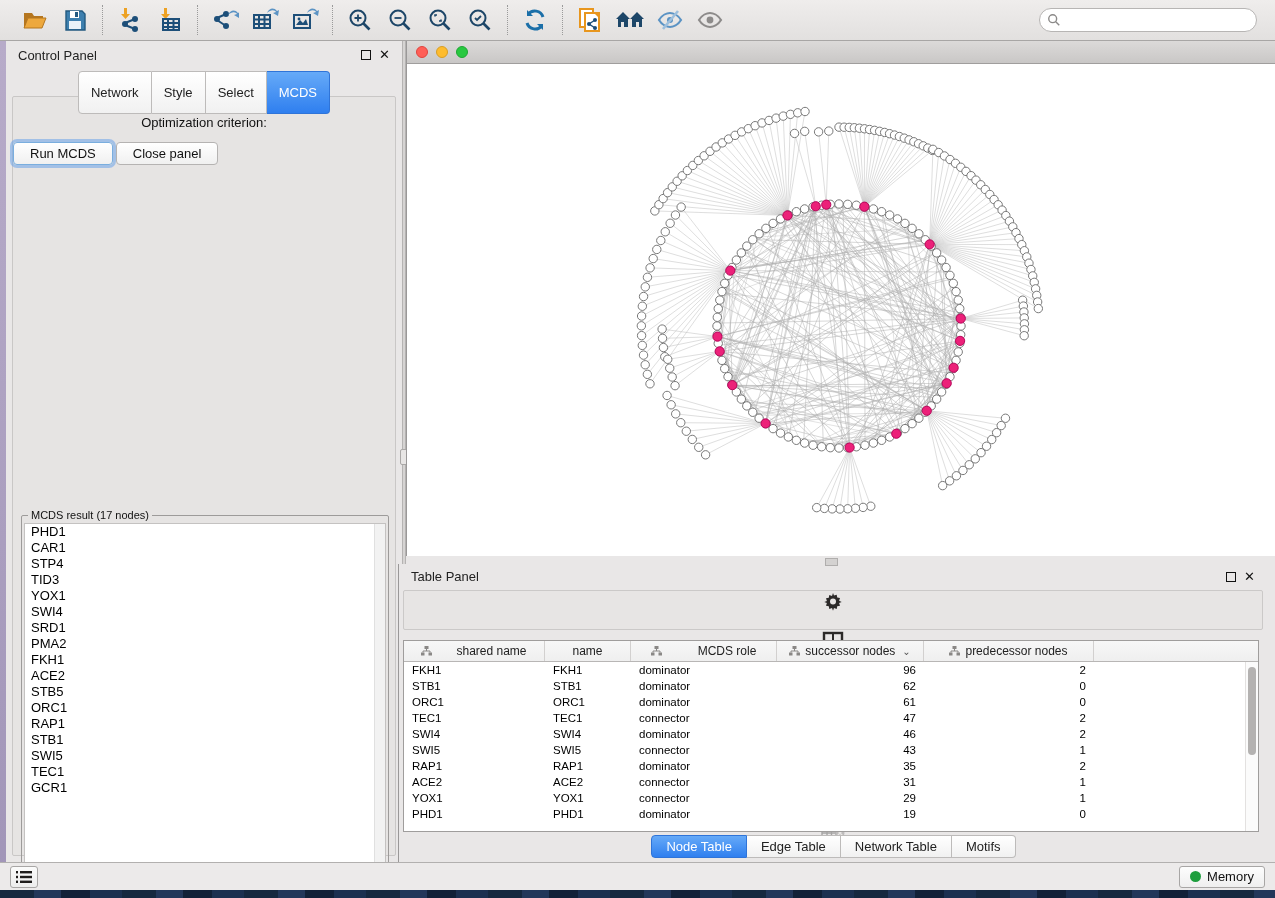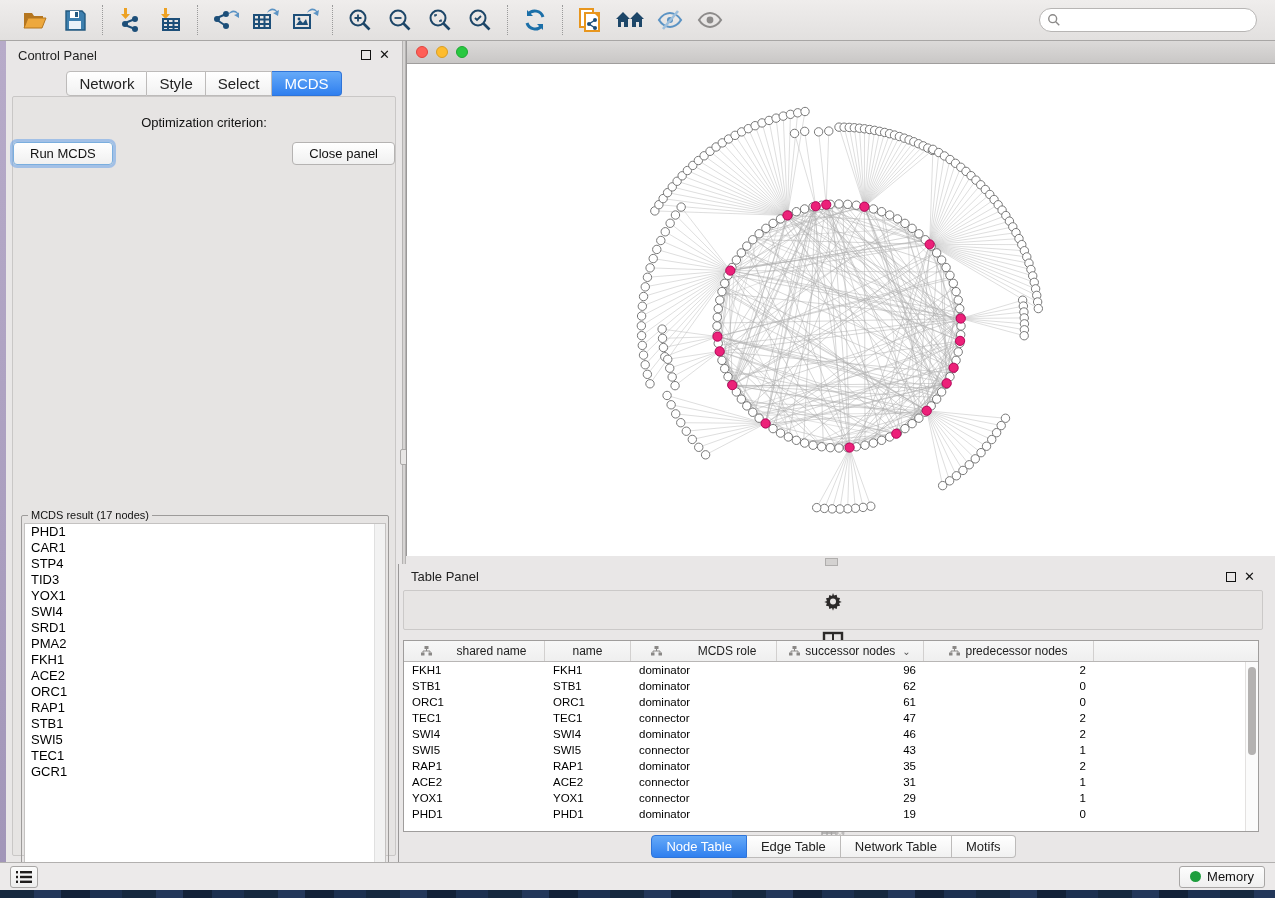--- a/index.html
+++ b/index.html
@@ -22,31 +22,31 @@
   .search-glass { position:absolute; left:8px; top:5px; width:14px; height:14px; pointer-events:none; }
 
   
   .control-panel { position:absolute; left:6px; top:41px; width:396px; height:821px; background:#e9e7e7; }
   .cp-header { height:28px; display:flex; align-items:center; padding:0 12px; }
   .cp-title { font-size:13px; color:#222; }
   .win-btns { margin-left:auto; display:flex; align-items:center; gap:8px; }
   .float-btn { width:10px; height:10px; border:1.6px solid #111; background:transparent; display:inline-block; }
   .close-btn { font-size:13px; font-weight:bold; color:#111; line-height:10px; }
   .cp-tabs { display:flex; justify-content:center; gap:0; margin-top:2px; position:relative; z-index:2; }
-  .cp-tab { min-width:54px; padding:3px 12px; text-align:center; background:linear-gradient(180deg,#ffffff,#f1f1f1); border:1px solid #bdbbba; font-size:15px; color:#222; }
+  .cp-tab { min-width:54px; padding:13px 12px; text-align:center; background:linear-gradient(180deg,#ffffff,#f1f1f1); border:1px solid #bdbbba; font-size:13px; color:#222; }
   .cp-tab:first-child { border-radius:4px 0 0 4px; }
   .cp-tab:last-child { border-radius:0 4px 4px 0; }
   .cp-tab + .cp-tab { border-left:none; }
   .cp-tab.selected { background:linear-gradient(180deg,#66aaf8,#2f7fef); color:#fff; border-color:#2f74d8; }
   .cp-body { position:absolute; left:6px; top:55px; width:384px; height:760px; background:#e6e4e3; border:1px solid #c9c7c6; border-radius:2px; }
   .opt-label { text-align:center; margin-top:18px; font-size:13px; color:#111; }
   .select-box { position:relative; margin:8px auto 0; width:312px; height:23px; background:#fff; border:1px solid #b2b0af; border-radius:4px; display:flex; align-items:center; padding-left:9px; font-size:13px; color:#111; }
   .select-stepper { position:absolute; right:1px; top:1px; width:19px; height:19px; border-radius:3px; background:linear-gradient(180deg,#6fb1f9,#2c7ae9); display:flex; flex-direction:column; align-items:center; justify-content:center; gap:1px; }
   .select-stepper svg { display:block; }
-  .cp-buttons { display:flex; justify-content:space-between; gap:23px; margin-top:12px; }
+  .cp-buttons { display:flex; justify-content:flex-start; gap:3px; margin-top:12px; }
   .cp-btn { height:23px; padding:0 16px; background:linear-gradient(180deg,#ffffff,#f0f0f0); border:1px solid #b5b3b2; border-radius:4px; font-size:13px; color:#111; font-family:inherit; }
   .cp-btn.focused { border-color:#7aaede; box-shadow:0 0 0 3px rgba(106,162,233,.55); }
 
   .mcds-group { position:absolute; left:8px; top:412px; width:368px; height:370px; border:1px solid #9d9b9a; border-radius:2px; padding:0; }
   .mcds-group legend { font-size:11px; color:#111; margin-left:6px; padding:0 3px; }
   .mcds-list { position:absolute; left:2px; top:2px; width:362px; height:358px; background:#fff; border:1px solid #c4c2c1; overflow:hidden; }
   .mcds-scroll { position:absolute; right:0; top:0; width:11px; height:100%; background:#f2f2f2; border-left:1px solid #e0e0e0; }
   .mcds-item { font-size:13px; line-height:16px; padding-left:6px; color:#000; }
 
   
@@ -284,20 +284,21 @@
         <div class="mcds-item">PHD1</div>
         <div class="mcds-item">CAR1</div>
         <div class="mcds-item">STP4</div>
         <div class="mcds-item">TID3</div>
         <div class="mcds-item">YOX1</div>
         <div class="mcds-item">SWI4</div>
         <div class="mcds-item">SRD1</div>
         <div class="mcds-item">PMA2</div>
         <div class="mcds-item">FKH1</div>
         <div class="mcds-item">ACE2</div>
+        <div class="mcds-item">STB5</div>
         <div class="mcds-item">ORC1</div>
         <div class="mcds-item">RAP1</div>
         <div class="mcds-item">STB1</div>
         <div class="mcds-item">SWI5</div>
         <div class="mcds-item">TEC1</div>
         <div class="mcds-item">GCR1</div>
         <div class="mcds-scroll"></div>
       </div>
     </fieldset>
   </div>

